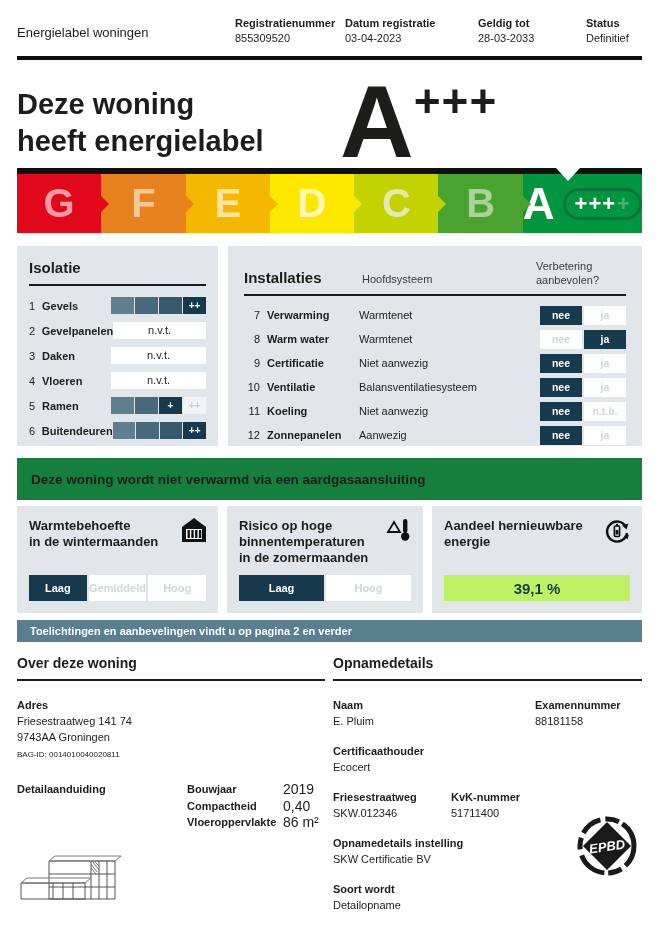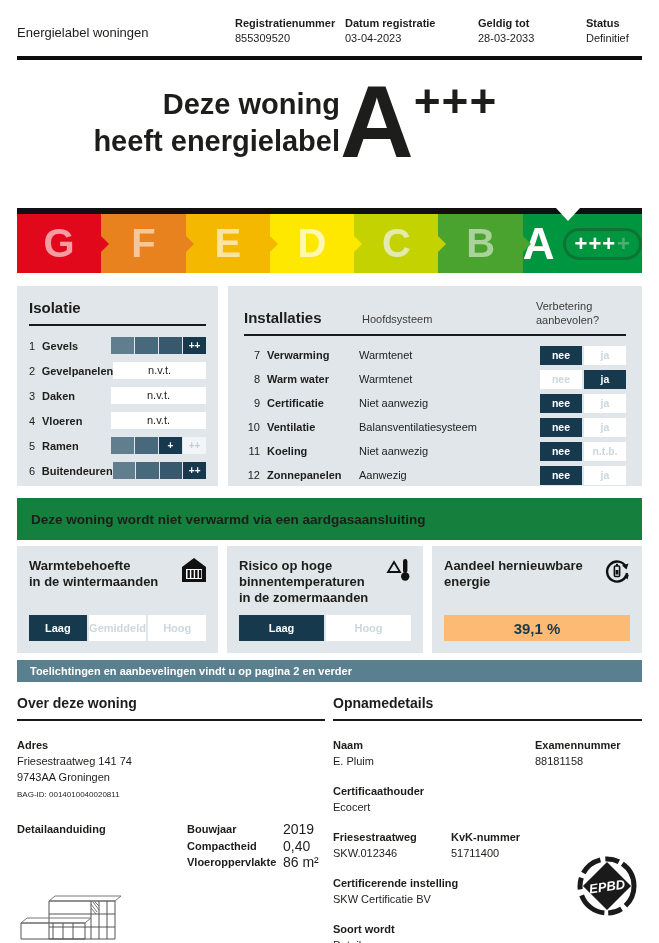--- a/index.html
+++ b/index.html
@@ -17,21 +17,21 @@
   
   .header{display:flex;padding-top:16px;}
   .header-title{width:218px;font-size:13px;margin-top:9px;}
   .hfield{line-height:15px;}
   .hfield .hl{font-size:11px;font-weight:bold;}
   .hfield .hv{font-size:11px;}
   .hf1{width:110px}.hf2{width:133px}.hf3{width:108px}.hf4{flex:1}
   .divider{height:4px;background:#0d0d0d;margin-top:10px;}
 
   
-  .hero{display:flex;height:148px;text-align:right;}
+  .hero{display:flex;height:108px;}
   .hero-lines{width:323px;margin-top:26px;font-size:29px;font-weight:bold;line-height:37px;white-space:pre-line;}
   .hero-label{display:flex;align-items:flex-start;margin-top:14px;}
   .big-a{font-size:102px;font-weight:bold;line-height:96px;}
   .big-plus{font-size:46px;font-weight:bold;line-height:46px;margin-top:4px;letter-spacing:1px;}
 
   
   .scale{position:relative;height:65px;}
   .topbar{position:absolute;top:0;left:0;right:0;height:6px;background:#101010;z-index:1;}
   .notch{position:absolute;top:0;left:539px;width:0;height:0;
     border-left:12px solid transparent;border-right:12px solid transparent;border-top:13px solid #fff;z-index:4;}
@@ -83,21 +83,21 @@
   .boxes{display:flex;gap:9px;height:107px;margin-top:6px;}
   .box{background:#e0e6e9;box-sizing:border-box;padding:12px;display:flex;flex-direction:column;position:relative;}
   .box1{width:201px}.box2{width:196px}.box3{flex:1}
   .box-title{font-size:13px;font-weight:bold;line-height:16px;white-space:pre-line;width:calc(100% - 26px);}
   .box-icon{position:absolute;top:11px;right:11px;}
   .box-buttons{margin-top:auto;display:flex;}
   .bbtn{flex:1;height:26px;display:flex;align-items:center;justify-content:center;font-size:11px;font-weight:bold;}
   .bbtn + .bbtn{margin-left:2px;}
   .bbtn.active{background:#16394e;color:#fff;}
   .bbtn.inactive{background:#fff;color:#ccd7dd;}
-  .box-value{margin-top:auto;height:26px;background:#fdba74;display:flex;align-items:center;justify-content:center;
+  .box-value{margin-top:auto;height:26px;background:#bef264;display:flex;align-items:center;justify-content:center;
     font-size:15px;font-weight:bold;color:#16394e;}
 
   
   .pagebanner{margin-top:7px;height:22px;background:#5a7f8f;color:#fff;display:flex;align-items:center;
     padding-left:13px;font-size:11px;font-weight:bold;}
 
   
   .bottom{display:flex;gap:8px;margin-top:13px;}
   .bcol-left{width:308px;}
   .bcol-right{flex:1;position:relative;}
@@ -427,21 +427,21 @@
           <div class="lbl">Friesestraatweg</div>
           <div class="val">SKW.012346</div>
         </div>
         <div>
           <div class="lbl">KvK-nummer</div>
           <div class="val">51711400</div>
         </div>
       </div>
       <div class="op-row">
         <div>
-          <div class="lbl">Certificerende instelling</div>
+          <div class="lbl">Opnamedetails instelling</div>
           <div class="val">SKW Certificatie BV</div>
         </div>
       </div>
       <div class="op-row">
         <div>
           <div class="lbl">Soort wordt</div>
           <div class="val">Detailopname</div>
         </div>
       </div>
       <span class="stamp">

